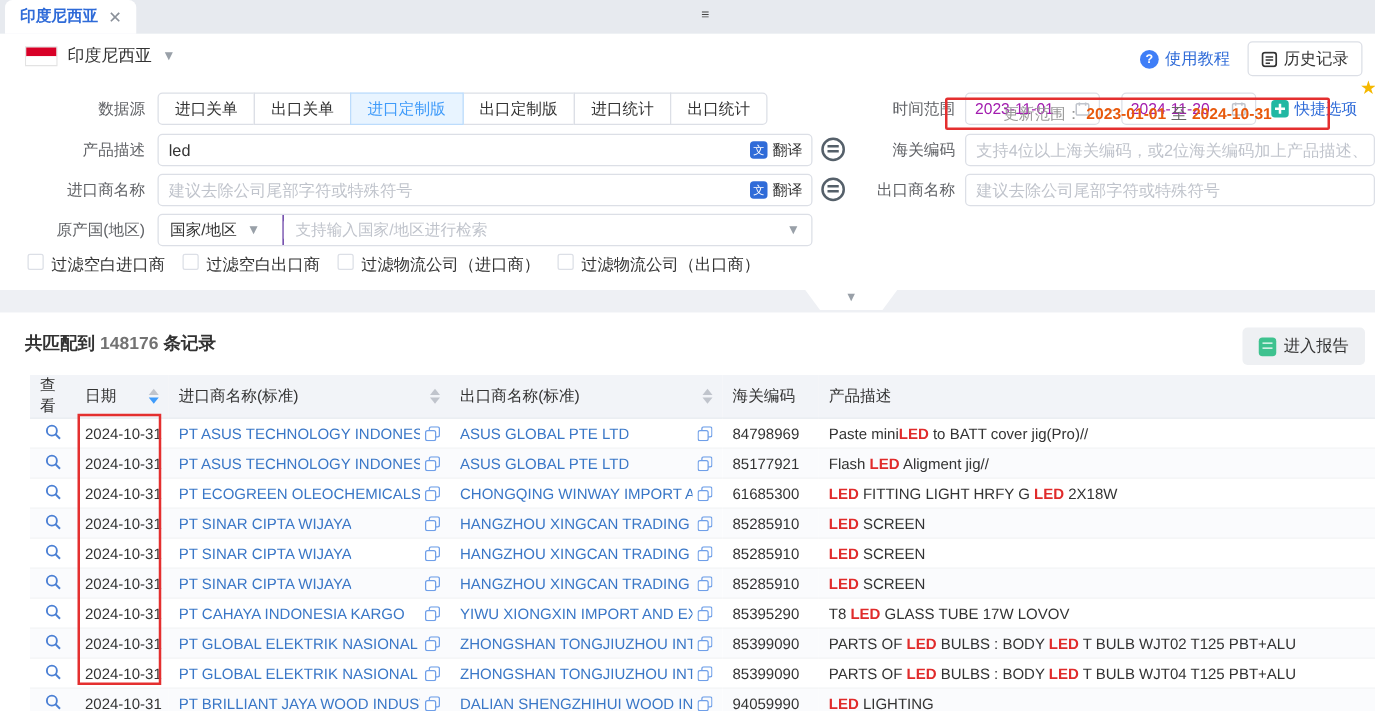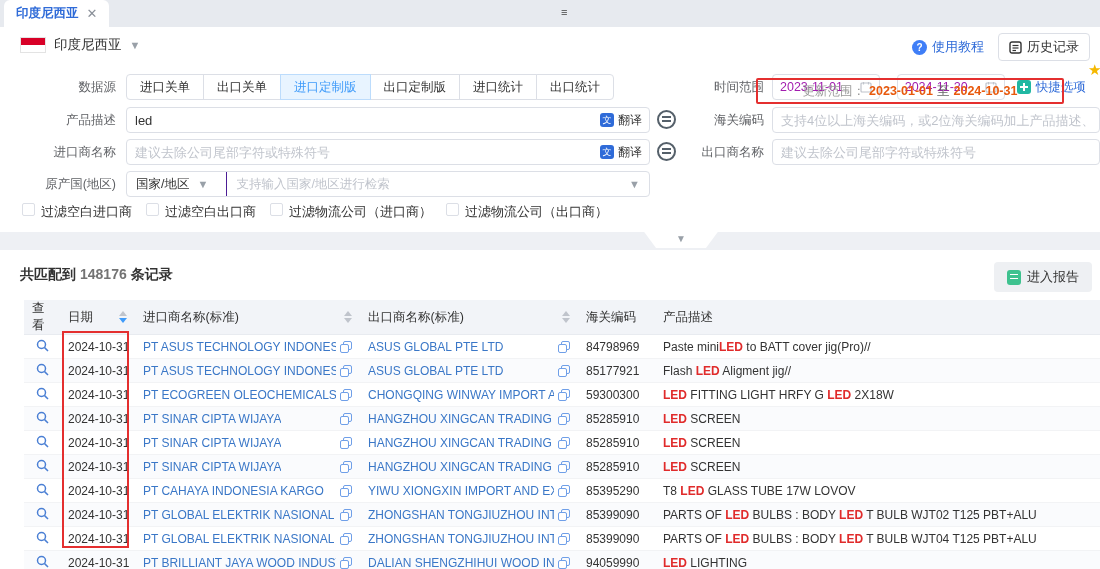--- a/index.html
+++ b/index.html
@@ -422,21 +422,21 @@
               <span class="cellflex">
                 <span class="lnk">CHONGQING WINWAY IMPORT AND E...</span>
                 <span class="copy">
                   <svg width="12" height="12" viewBox="0 0 12 12">
                     <rect x="3.5" y="0.5" width="8" height="8" rx="1.5" fill="none" stroke="#6f9fe8"></rect>
                     <rect x="0.5" y="3.5" width="8" height="8" rx="1.5" fill="#fff" stroke="#6f9fe8"></rect>
                   </svg>
                 </span>
               </span>
             </td>
-            <td class="c-hs">59300300</td>
+            <td class="c-hs">61685300</td>
             <td class="c-desc"><span class="led">LED</span> FITTING LIGHT HRFY G <span class="led">LED</span> 2X18W</td>
           </tr>
           <tr>
             <td class="c-view"><span class="mag">
                 <svg width="13" height="13" viewBox="0 0 13 13">
                   <circle cx="5.5" cy="5.5" r="4" fill="none" stroke="#4a7fd4" stroke-width="1.5"></circle>
                   <line x1="8.6" y1="8.6" x2="12" y2="12" stroke="#4a7fd4" stroke-width="1.5"></line>
                 </svg>
               </span></td>
             <td class="c-date">2024-10-31</td>

